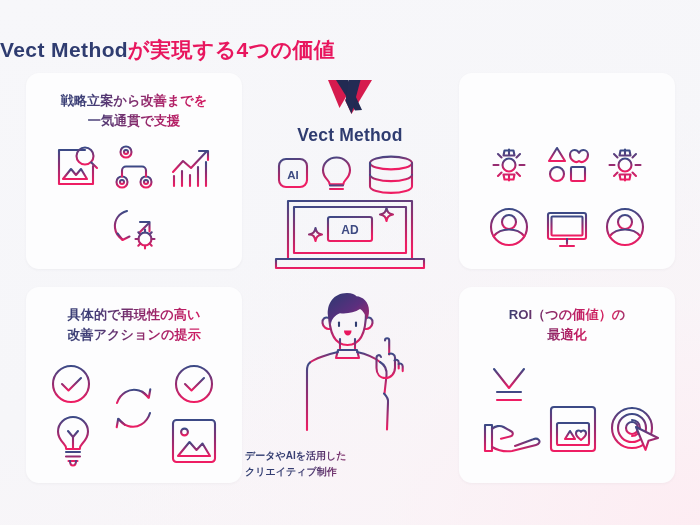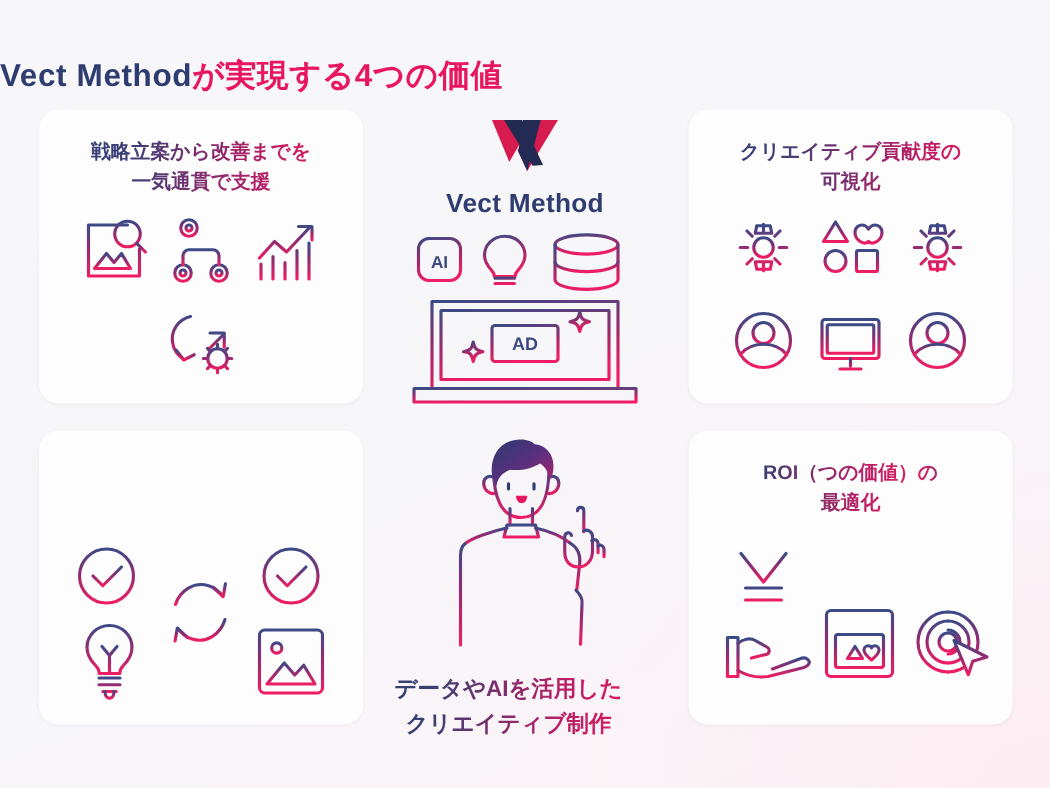--- a/index.html
+++ b/index.html
@@ -60,22 +60,22 @@
 
   
   #logo-block{position:absolute;left:250px;top:78px;width:200px;text-align:center;}
   #logo-mark{display:block;margin:0 auto;}
   #logo-word{
     margin-top:9px;font-size:17.5px;font-weight:bold;color:#2f3c70;letter-spacing:.2px;
   }
   #laptop-scene{position:absolute;left:262px;top:152px;}
   #person-scene{position:absolute;left:281px;top:282px;}
   #center-caption{
-    position:absolute;left:234px;top:448px;width:210px;text-align:center;
-    font-size:15px;font-weight:bold;line-height:1.55;white-space:pre-line;
+    position:absolute;left:245px;top:448px;width:210px;text-align:left;
+    font-size:10px;font-weight:bold;line-height:1.55;white-space:pre-line;
     background:linear-gradient(95deg,#2f3c70 0%,#393f73 26%,#b32065 64%,#e8165e 95%);
     -webkit-background-clip:text;background-clip:text;
     -webkit-text-fill-color:transparent;color:transparent;
   }
 </style>
 </head>
 <body>
 
 <div id="stage">
 
@@ -137,22 +137,20 @@
         <path d="M12.5 36.5l5 6.5 7-3.5"></path>
         <path d="M34 36l10-10"></path>
         <path d="M35 25h9.5v9.5"></path>
         <circle cx="40" cy="42" r="6.5"></circle>
         <path d="M40 32.5v3M40 48.5v3M30.5 42h3M46.5 42h3M33.3 35.3l2.1 2.1M44.6 46.6l2.1 2.1M46.7 35.3l-2.1 2.1M35.4 46.6l-2.1 2.1"></path>
       </svg>
     </div>
   </div>
 
   <div class="card" id="card-tr">
-    <p class="card-title">クリエイティブ貢献度の
-可視化</p>
     <div class="icon-grid" style="height:118px;gap:6px 8px;padding:0 14px;">
 
       <svg class="ico" width="48" height="48" viewBox="0 0 48 48" fill="none" stroke="url(#gv)" stroke-width="2.1" stroke-linecap="round" stroke-linejoin="round">
         <circle cx="24" cy="24" r="6.5"></circle>
         <path d="M24 8.5v5M24 34.5v5M8.5 24h5M34.5 24h5M13 13l3.5 3.5M31.5 31.5L35 35M35 13l-3.5 3.5M16.5 31.5L13 35"></path>
         <path d="M19.5 9.5h9l1 5h-11zM19.5 38.5h9l1-5h-11z" stroke-linejoin="round"></path>
       </svg>
 
       <svg class="ico" width="52" height="48" viewBox="0 0 52 48" fill="none" stroke="url(#gv)" stroke-width="2.1" stroke-linecap="round" stroke-linejoin="round">
         <path d="M16 7l8 13H8z"></path>
@@ -181,20 +179,22 @@
 
       <svg class="ico" width="50" height="50" viewBox="0 0 50 50" fill="none" stroke="url(#gv)" stroke-width="2.1" stroke-linecap="round" stroke-linejoin="round">
         <circle cx="25" cy="25" r="18"></circle>
         <circle cx="25" cy="20" r="7"></circle>
         <path d="M9.6 34.3C13 30 18.6 27.5 25 27.5s12 2.5 15.4 6.8"></path>
       </svg>
     </div>
   </div>
 
   <div class="card" id="card-bl">
+    <p class="card-title">具体的で再現性の高い
+改善アクションの提示</p>
     <div style="position:absolute;left:0;right:0;bottom:8px;height:116px;">
 
       <svg class="ico" style="position:absolute;left:20px;top:0;" width="50" height="50" viewBox="0 0 50 50" fill="none" stroke="url(#gv)" stroke-width="2.1" stroke-linecap="round" stroke-linejoin="round">
         <circle cx="25" cy="25" r="18"></circle>
         <path d="M16 25l6.5 6.5L35 19"></path>
       </svg>
 
       <svg class="ico" style="position:absolute;left:143px;top:0;" width="50" height="50" viewBox="0 0 50 50" fill="none" stroke="url(#gv)" stroke-width="2.1" stroke-linecap="round" stroke-linejoin="round">
         <circle cx="25" cy="25" r="18"></circle>
         <path d="M16 25l6.5 6.5L35 19"></path>

